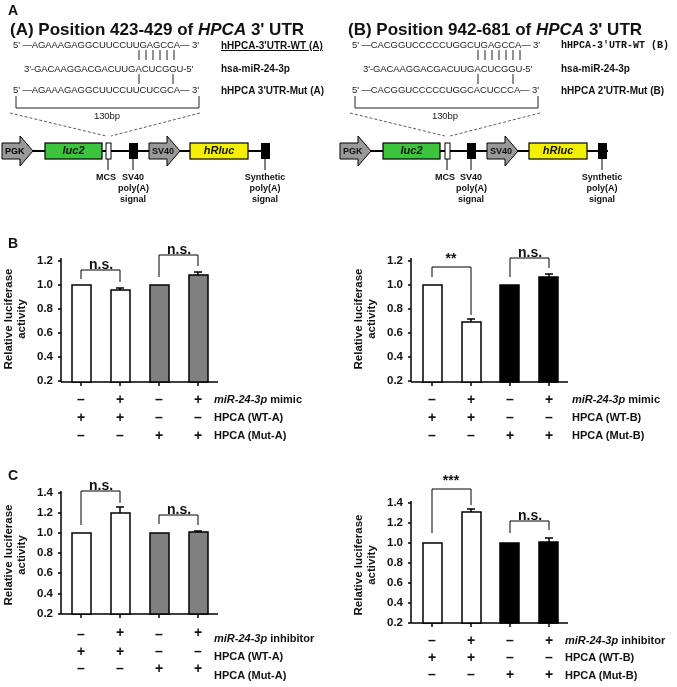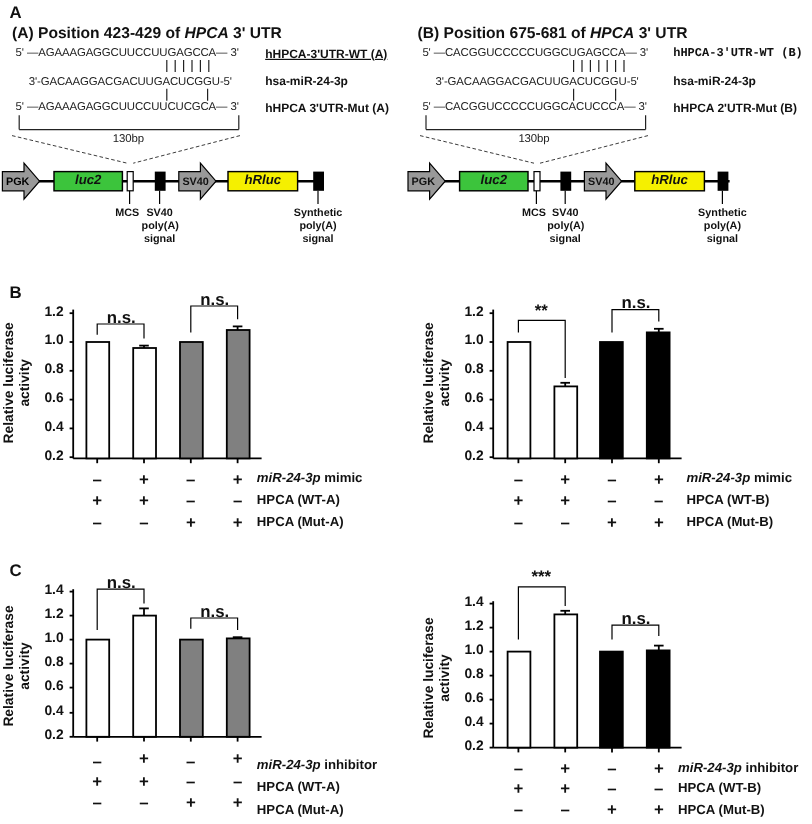--- a/index.html
+++ b/index.html
@@ -1,19 +1,19 @@
 <!DOCTYPE html>
 <html><head>
 <meta charset="utf-8">
 <style>
   html, body { margin:0; padding:0; background:#fff; }
   body { width:677px; height:687px; position:relative; overflow:hidden; font-family:"Liberation Sans", sans-serif; color:#111; }
   .abs { position:absolute; }
   .panel-letter { font-weight:bold; font-size:14px; }
-  .sub-title { font-weight:bold; font-size:13px; white-space:nowrap; }
+  .sub-title { font-weight:bold; font-size:17px; white-space:nowrap; }
   .sub-title i { font-style:italic; }
   .seq { font-size:9.5px; white-space:nowrap; color:#222; letter-spacing:-0.1px; }
   .seq-label { font-weight:bold; font-size:10px; white-space:nowrap; }
   .diag-label { font-weight:bold; font-size:9px; text-align:center; line-height:11px; white-space:nowrap; }
   .tick { font-weight:bold; font-size:11.5px; text-align:right; width:30px; }
   .ylab { font-weight:bold; font-size:11.5px; text-align:center; line-height:13px; transform:rotate(-90deg); transform-origin:center; white-space:nowrap; }
   .sym { font-weight:bold; font-size:14px; text-align:center; width:14px; }
   .cond { font-weight:bold; font-size:11px; white-space:nowrap; }
   .cond i { font-style:italic; }
   .sig { font-weight:bold; font-size:14px; text-align:center; white-space:nowrap; }
@@ -26,21 +26,21 @@
 
 <div class="abs sub-title" style="left:10px;top:20px;"><span>(A) Position 423-429 of </span><i>HPCA</i><span> 3' UTR</span></div>
 <div class="abs seq" style="left:13px;top:39px;">5' —AGAAAGAGGCUUCCUUGAGCCA— 3'</div>
 <div class="abs seq" style="left:24px;top:63px;">3'-GACAAGGACGACUUGACUCGGU-5'</div>
 <div class="abs seq" style="left:13px;top:84px;text-align:center;">5' —AGAAAGAGGCUUCCUUCUCGCA— 3'</div>
 <div class="abs seq-label" style="left:221px;top:40px;text-decoration:underline;">hHPCA-3'UTR-WT (A)</div>
 <div class="abs seq-label" style="left:221px;top:63px;">hsa-miR-24-3p</div>
 <div class="abs seq-label" style="left:221px;top:85px;">hHPCA 3'UTR-Mut (A)</div>
 <div class="abs seq" style="left:94px;top:110px;">130bp</div>
 
-<div class="abs sub-title" style="left:348px;top:20px;"><span>(B) Position 675-681 of </span><i>HPCA</i><span> 3' UTR</span></div>
+<div class="abs sub-title" style="left:348px;top:20px;"><span>(B) Position 942-681 of </span><i>HPCA</i><span> 3' UTR</span></div>
 <div class="abs seq" style="left:352px;top:39px;">5' —CACGGUCCCCCUGGCUGAGCCA— 3'</div>
 <div class="abs seq" style="left:363px;top:63px;">3'-GACAAGGACGACUUGACUCGGU-5'</div>
 <div class="abs seq" style="left:352px;top:84px;">5' —CACGGUCCCCCUGGCACUCCCA— 3'</div>
 <div class="abs seq-label" style="left:561px;top:40px;font-family:Liberation Mono, monospace;">hHPCA-3'UTR-WT (B)</div>
 <div class="abs seq-label" style="left:561px;top:63px;">hsa-miR-24-3p</div>
 <div class="abs seq-label" style="left:561px;top:85px;">hHPCA 2'UTR-Mut (B)</div>
 <div class="abs seq" style="left:432px;top:110px;">130bp</div>
 
 <svg width="677" height="687">
 

